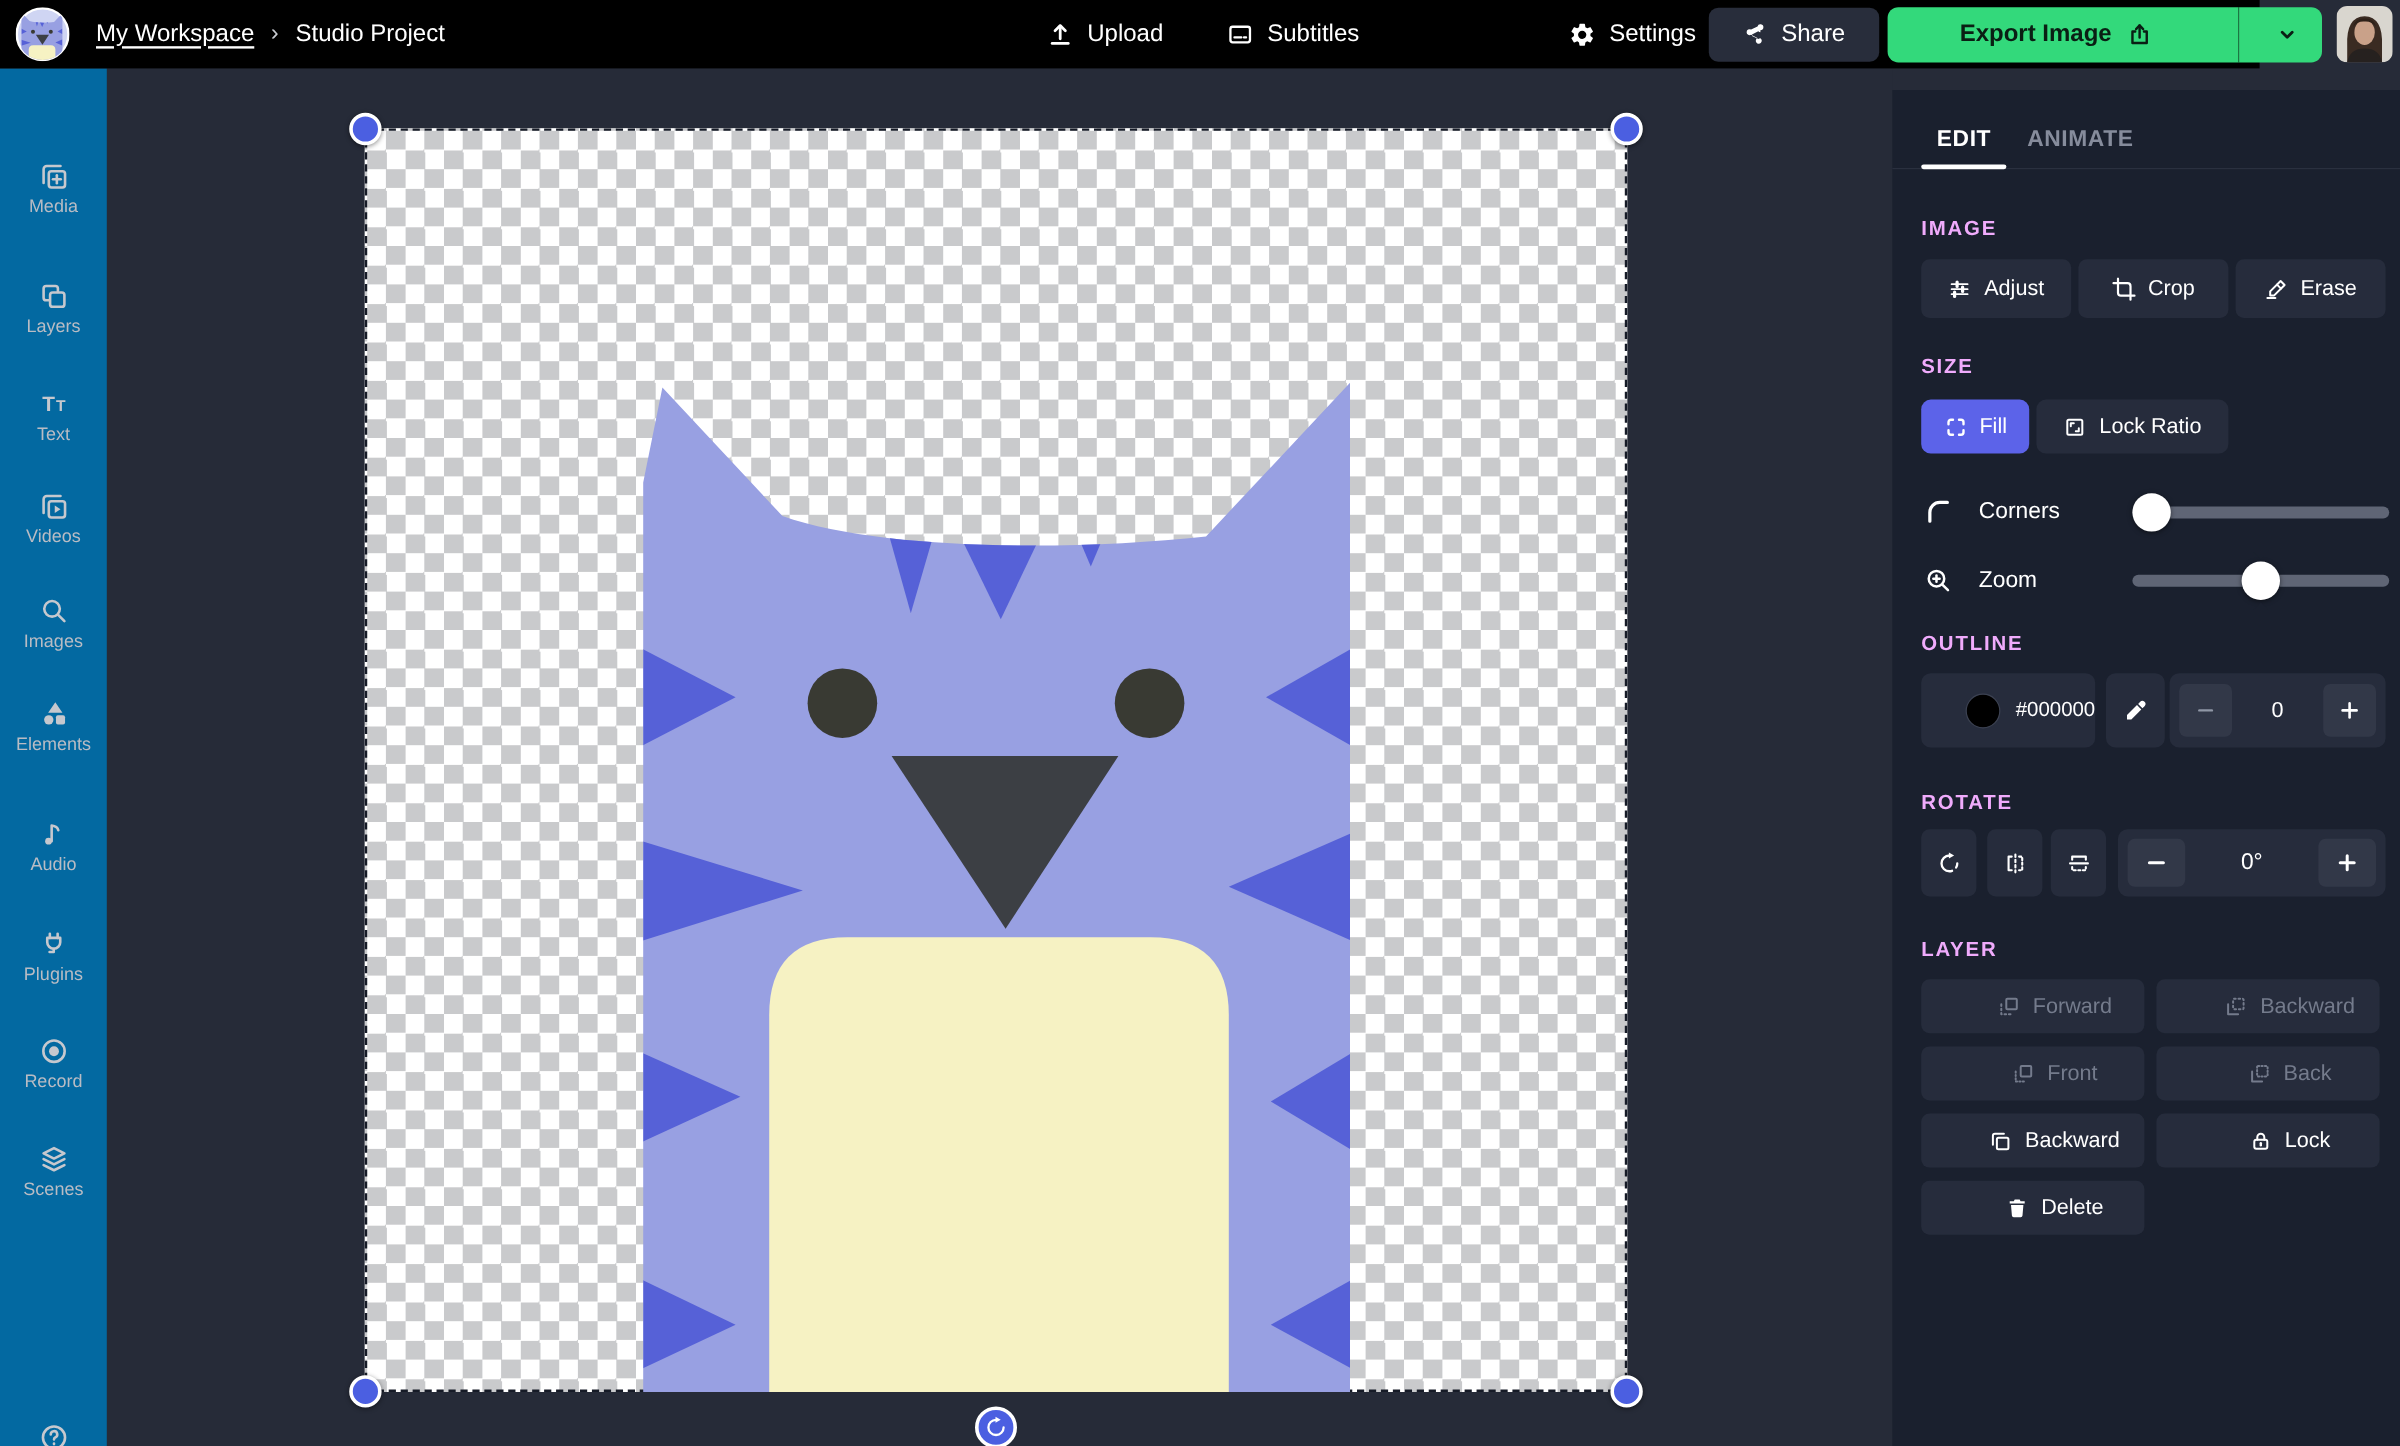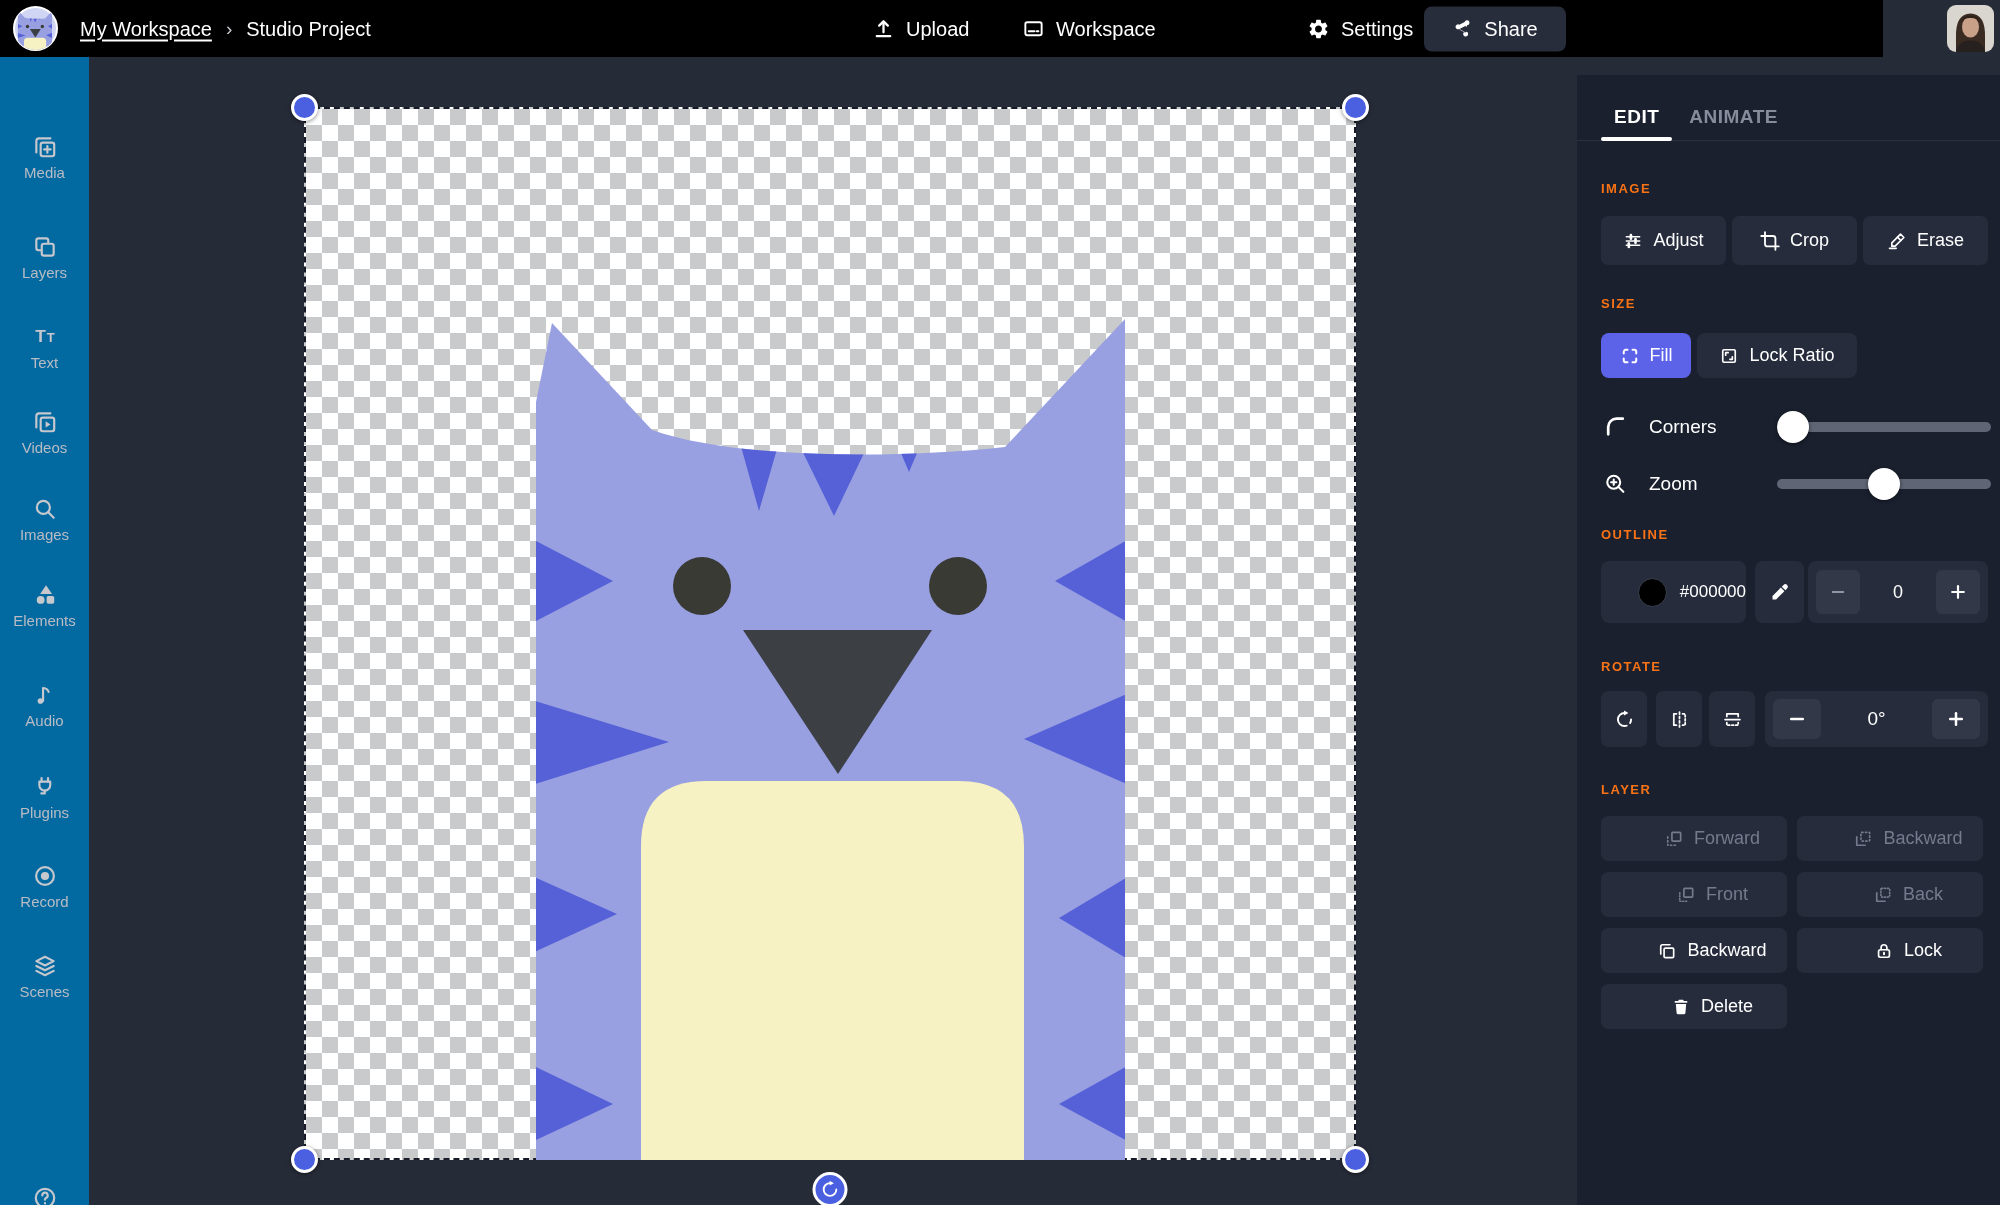--- a/index.html
+++ b/index.html
@@ -46,21 +46,21 @@
                    display:flex; align-items:center; justify-content:center; z-index:5; }
   .rotate-handle svg { width:19px; height:19px; }
 
   
   .panel { position:absolute; left:1577px; top:75px; width:423px; height:1148px; background:#1a202e; z-index:20; color:#fff; }
   .tabs { position:absolute; left:37px; top:31px; display:flex; gap:30px; font-size:19px; font-weight:bold; letter-spacing:0.5px; }
   .tab-active { color:#fff; }
   .tab-inactive { color:#868c9c; }
   .tab-underline { position:absolute; left:24px; top:62px; width:71px; height:4px; background:#fff; border-radius:2px; z-index:2; }
   .tab-divider { position:absolute; left:0; top:65px; width:423px; height:1px; background:#2a303f; }
-  .sec-label { position:absolute; left:24px; font-size:13px; font-weight:bold; letter-spacing:1.5px; color:#f97316; }
+  .sec-label { position:absolute; left:24px; font-size:17px; font-weight:bold; letter-spacing:1.5px; color:#f0abfc; }
   .btn { display:flex; align-items:center; justify-content:center; background:#262c3c; border-radius:7px; color:#fff; font-size:18px; gap:10px; cursor:default; }
   .btn svg { width:20px; height:20px; flex:none; }
   .img-row { position:absolute; left:24px; top:141px; width:387px; height:49px; display:flex; gap:6px; }
   .img-row .btn { flex:1; }
   .fill-btn { position:absolute; left:24px; top:258px; width:90px; height:45px; background:#5c63e9; border-radius:8px; }
   .lockratio-btn { position:absolute; left:120px; top:258px; width:160px; height:45px; border-radius:8px; }
   .slider-row { position:absolute; left:0; width:423px; height:32px; }
   .slider-row .row-icon { position:absolute; left:26px; top:50%; transform:translateY(-50%); width:25px; height:25px; color:#fff; }
   .row-label { position:absolute; left:72px; top:50%; transform:translateY(-50%); font-size:19px; color:#fff; }
   .track { position:absolute; left:200px; top:50%; transform:translateY(-50%); width:214px; height:10px; background:#5f6575; border-radius:5px; }
@@ -152,37 +152,53 @@
       </svg>
       <span>Upload</span>
     </div>
 
     <div class="tb-item" style="left:1022px">
       <svg class="tb-ic ic" viewBox="0 0 24 24">
         <rect x="3.5" y="5" width="17" height="13.5" rx="2"></rect>
           <path d="M7 14.3 h6"></path>
           <path d="M15.3 14.3 h1.8"></path>
       </svg>
-      <span>Workspace</span>
+      <span>Subtitles</span>
     </div>
 
     <div class="tb-item" style="left:1307px">
       <svg class="tb-ic" viewBox="0 0 24 24">
         <path fill="#fff" d="M19.14 12.94c.04-.3.06-.61.06-.94s-.02-.64-.07-.94l2.03-1.58a.49.49 0 0 0 .12-.61l-1.92-3.32a.49.49 0 0 0-.59-.22l-2.39.96c-.5-.38-1.03-.7-1.62-.94l-.36-2.54a.484.484 0 0 0-.48-.41h-3.84c-.24 0-.43.17-.47.41l-.36 2.54c-.59.24-1.13.57-1.62.94l-2.39-.96a.466.466 0 0 0-.59.22L2.74 8.87c-.12.21-.08.47.12.61l2.03 1.58c-.05.3-.09.63-.09.94s.02.64.07.94l-2.03 1.58a.49.49 0 0 0-.12.61l1.92 3.32c.12.22.37.29.59.22l2.39-.96c.5.38 1.03.7 1.62.94l.36 2.54c.05.24.24.41.48.41h3.84c.24 0 .44-.17.47-.41l.36-2.54c.59-.24 1.13-.56 1.62-.94l2.39.96c.22.08.47 0 .59-.22l1.92-3.32c.12-.22.07-.47-.12-.61l-2.01-1.58zM12 15.6A3.6 3.6 0 0 1 8.4 12c0-1.98 1.62-3.6 3.6-3.6s3.6 1.62 3.6 3.6-1.62 3.6-3.6 3.6z"></path>
       </svg>
       <span>Settings</span>
     </div>
 
     <div class="tb-item share-btn">
       <svg class="tb-ic" viewBox="0 0 24 24" style="width:20px;height:20px">
         <path fill="#fff" d="M18 8a3 3 0 1 0-2.9-3.8L8.7 7.4a3 3 0 1 0 0 5.2l6.4 3.2A3 3 0 1 0 18 16c-.8 0-1.55.35-2.1.9l-6.3-3.2a3 3 0 0 0 0-1.4l6.3-3.2c.55.55 1.3.9 2.1.9z"></path>
       </svg>
       <span>Share</span>
     </div>
 
+    <div class="tb-item export-btn">
+      <span class="export-main">
+        <span>Export Image</span>
+        <svg class="ic" viewBox="0 0 24 24" style="width:22px;height:22px;stroke:#0a1f14;stroke-width:2.2">
+          <path d="M8 9 H5.5 v10.5 h13 V9 H16"></path>
+            <path d="M12 14.5 V3.6"></path>
+            <path d="M8.8 6.8 L12 3.5 l3.2 3.3"></path>
+        </svg>
+      </span>
+      <span class="export-divider"></span>
+      <span class="export-caret">
+        <svg class="ic" viewBox="0 0 24 24" style="width:20px;height:20px;stroke:#0a1f14;stroke-width:2.8">
+          <path d="M7 9.5 l5 5 5-5"></path>
+        </svg>
+      </span>
+    </div>
 
     <div class="avatar">
       <svg viewBox="0 0 47 47">
         <rect width="47" height="47" fill="#d9d6cf"></rect>
         <path d="M9 33 Q8 9 23.5 8.5 Q39 9 38 33 L38 47 L9 47 Z" fill="#3a2b22"></path>
         <ellipse cx="23.5" cy="22" rx="8.5" ry="10.5" fill="#c9a189"></ellipse>
         <path d="M14 17 Q16 10 23.5 10.5 Q31 10 33 17 Q29 12.5 23.5 13 Q18 12.5 14 17 Z" fill="#2e2119"></path>
         <path d="M9 47 Q11 35.5 23.5 35.5 Q36 35.5 38 47 Z" fill="#26211f"></path>
       </svg>
     </div>

